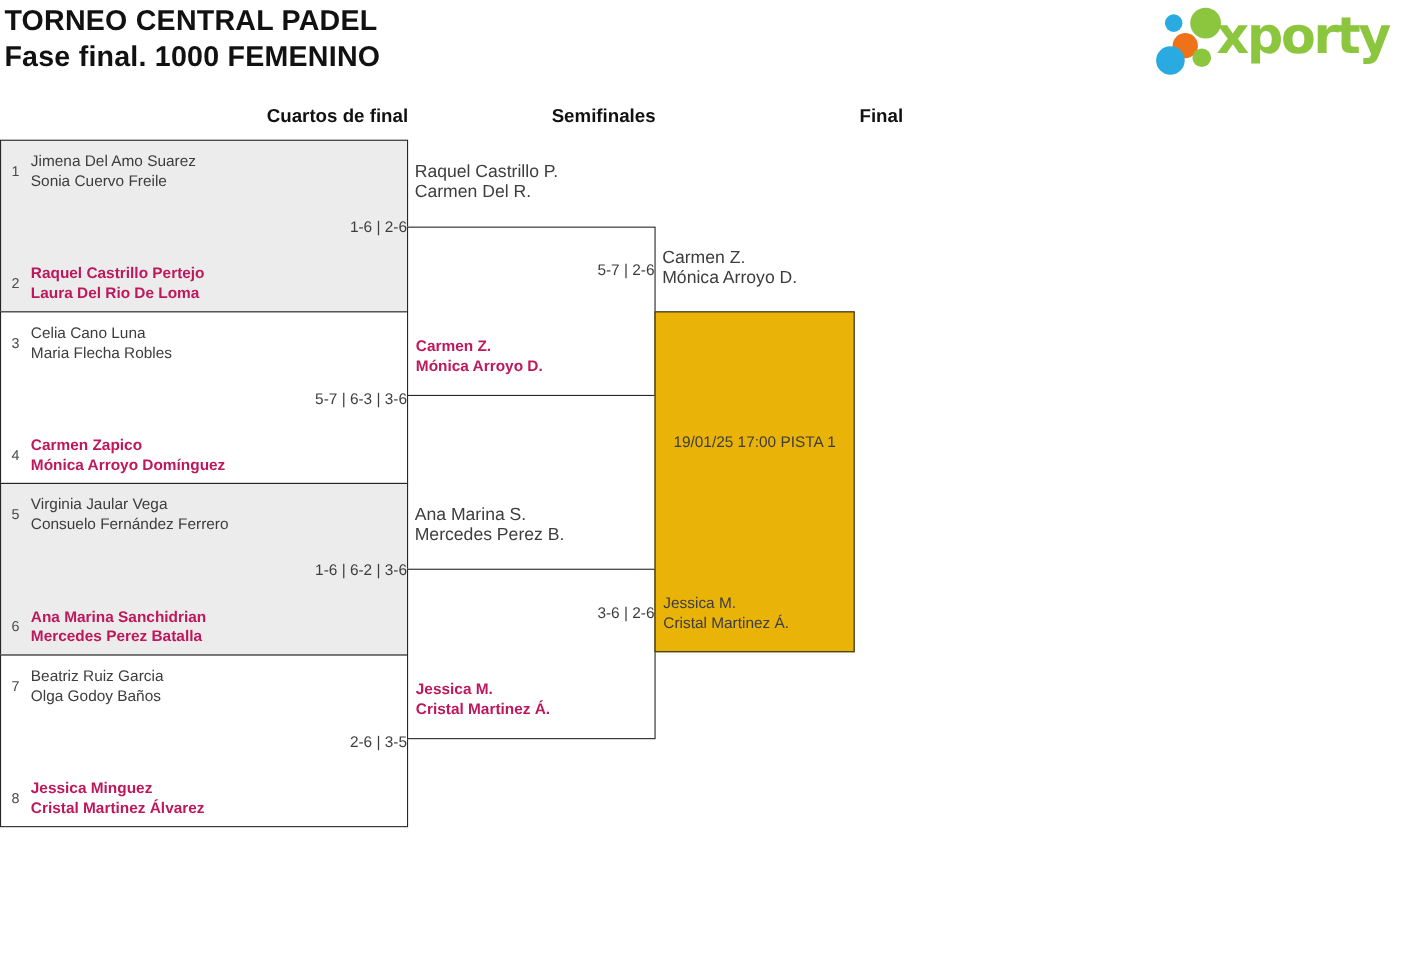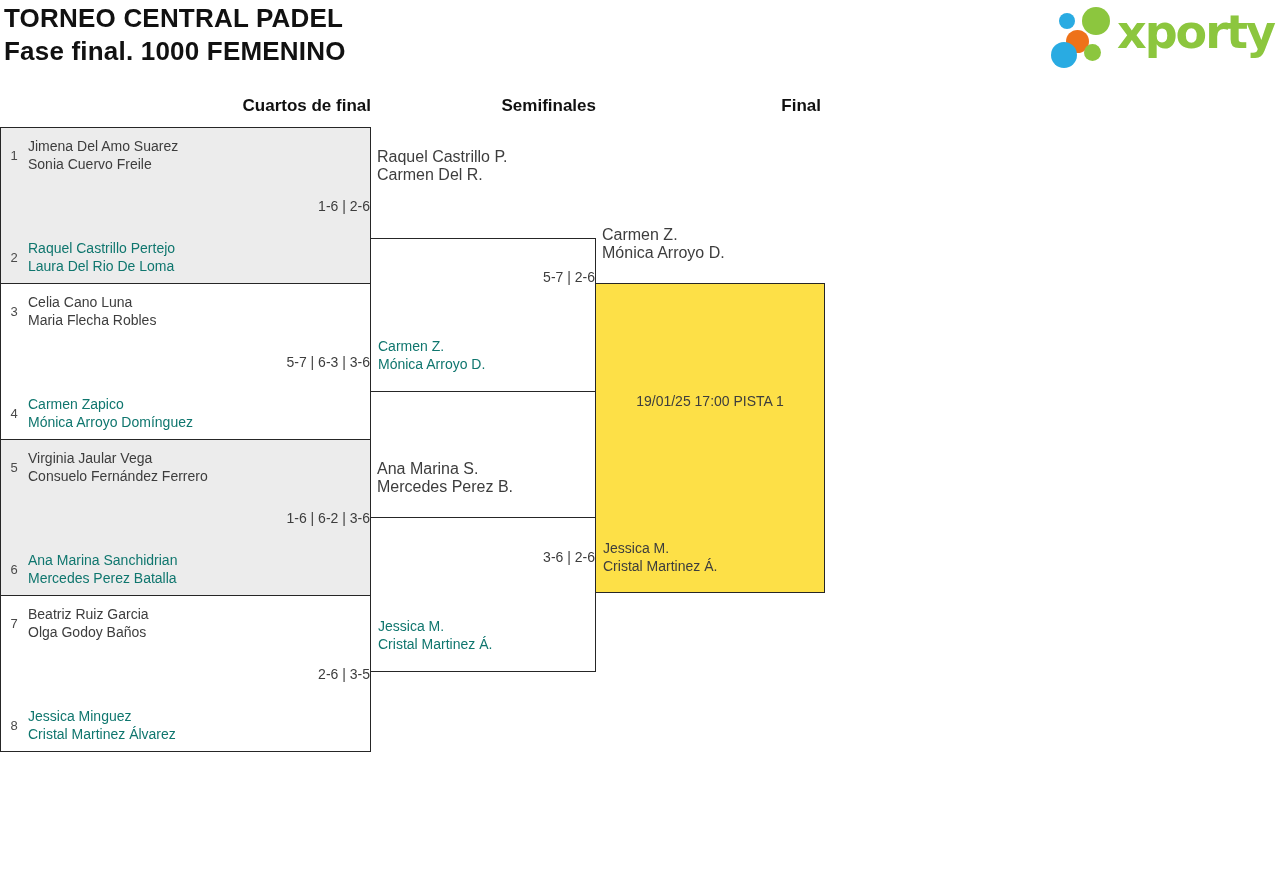--- a/index.html
+++ b/index.html
@@ -14,21 +14,21 @@
 
   
   .logo { position:absolute; left:1045px; top:0; width:235px; height:75px; }
   .dot { position:absolute; border-radius:50%; }
   .dot-blue-small  { left:14px; top:13px; width:16px; height:16px; background:#29abe2; }
   .dot-green-big   { left:37px; top:7px;  width:28px; height:28px; background:#8cc63e; }
   .dot-orange      { left:21px; top:30px; width:23px; height:23px; background:#ee7219; }
   .dot-blue-big    { left:6px;  top:42px; width:26px; height:26px; background:#29abe2; }
   .dot-green-small { left:39px; top:44px; width:17px; height:17px; background:#8cc63e; }
   .wordmark {
-    position:absolute; left:72px; top:4px; font-size:46px; line-height:56px;
+    position:absolute; left:61px; top:4px; font-size:46px; line-height:56px;
     font-weight:700; letter-spacing:-2px; color:#8cc63e;
     font-family:"DejaVu Sans", sans-serif;
   }
 
   
   .round-header { position:absolute; top:96px; font-size:17px; font-weight:700; color:#111; text-align:right; }
   .rh-qf { left:0;     width:371px; }
   .rh-sf { left:371px; width:225px; }
   .rh-f  { left:596px; width:225px; }
 
@@ -39,37 +39,37 @@
   .qf-2 { top:283px; background:#ffffff; }
   .qf-3 { top:439px; background:#ececec; }
   .qf-4 { top:595px; background:#ffffff; }
 
   .team-row { position:absolute; left:6px; display:flex; align-items:center; }
   .team-row.pos-top { top:9px; }
   .team-row.pos-bottom { bottom:8px; }
   .seed { flex:0 0 14px; width:14px; text-align:center; font-size:13px; color:#4a4a4a; }
   .names { margin-left:7px; font-size:14px; line-height:18px; color:#3d3d3d; }
   .player { display:block; white-space:nowrap; }
-  .winner .player { font-weight:400; color:#0f766e; }
+  .winner .player { font-weight:700; color:#be185d; }
 
   .score { position:absolute; left:0; right:0; top:50%; transform:translateY(-50%);
            text-align:right; font-size:14px; color:#3d3d3d; white-space:nowrap; }
 
   
   .sf { left:370px; width:226px; background:#ffffff; }
-  .sf-1 { top:206px; height:154px;margin-top:32px; }
+  .sf-1 { top:206px; height:154px; }
   .sf-2 { top:517px; height:155px; }
   .sf .score, .final-box .schedule { transform:none; }
   .sf-1 .score { top:30px; }
   .sf-2 .score { top:31px; }
   .team-label { position:absolute; left:7px; font-size:14px; line-height:18px; color:#3d3d3d; }
   .sf-1 .team-label { top:98px; }
   .sf-2 .team-label { top:99px; }
 
-  .final-box { left:595px; top:283px; width:230px; height:310px; background:#fde047; }
+  .final-box { left:595px; top:283px; width:182px; height:310px; background:#eab308; }
   .final-box .schedule { position:absolute; top:109px; left:0; right:0; text-align:center;
                          font-size:14px; color:#3d3d3d; white-space:nowrap; }
   .final-box .team-label { top:255px; }
 
   
   .floating-label { position:absolute; font-size:16px; line-height:18px; color:#3d3d3d; }
   .fl-sf1 { left:377px; top:148px; }
   .fl-sf2 { left:377px; top:460px; }
   .fl-final { left:602px; top:226px; }
 </style>

